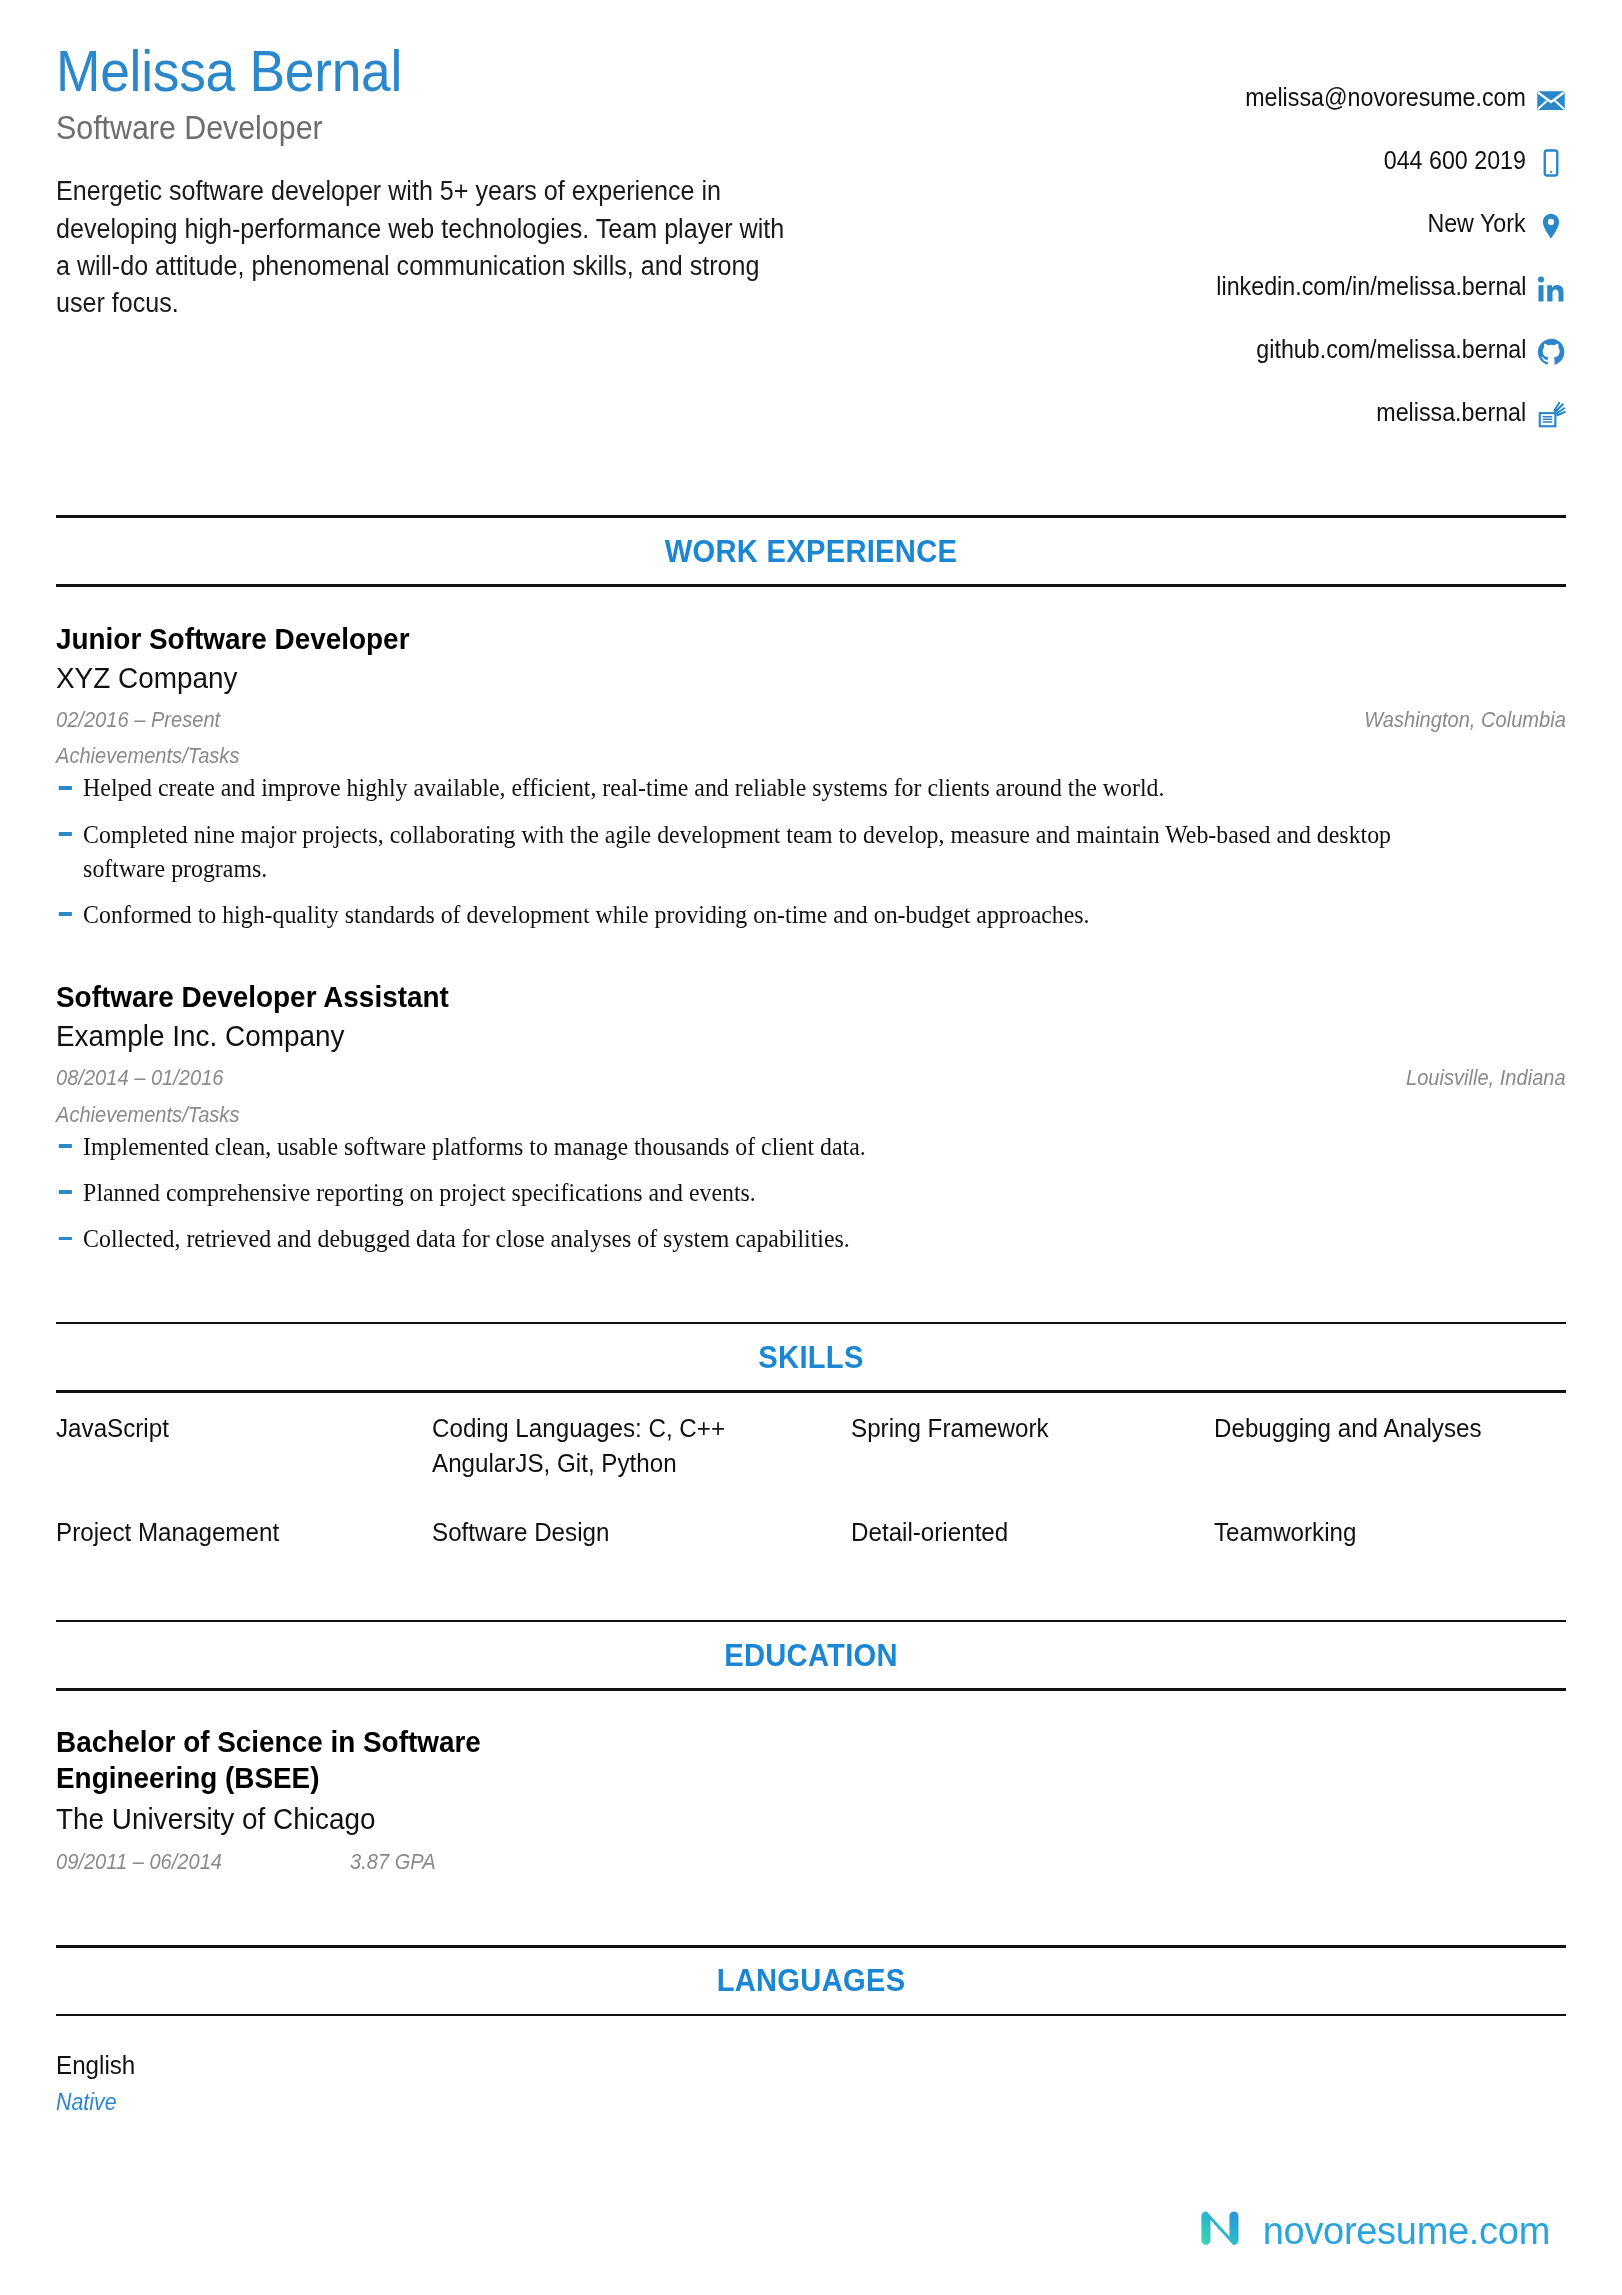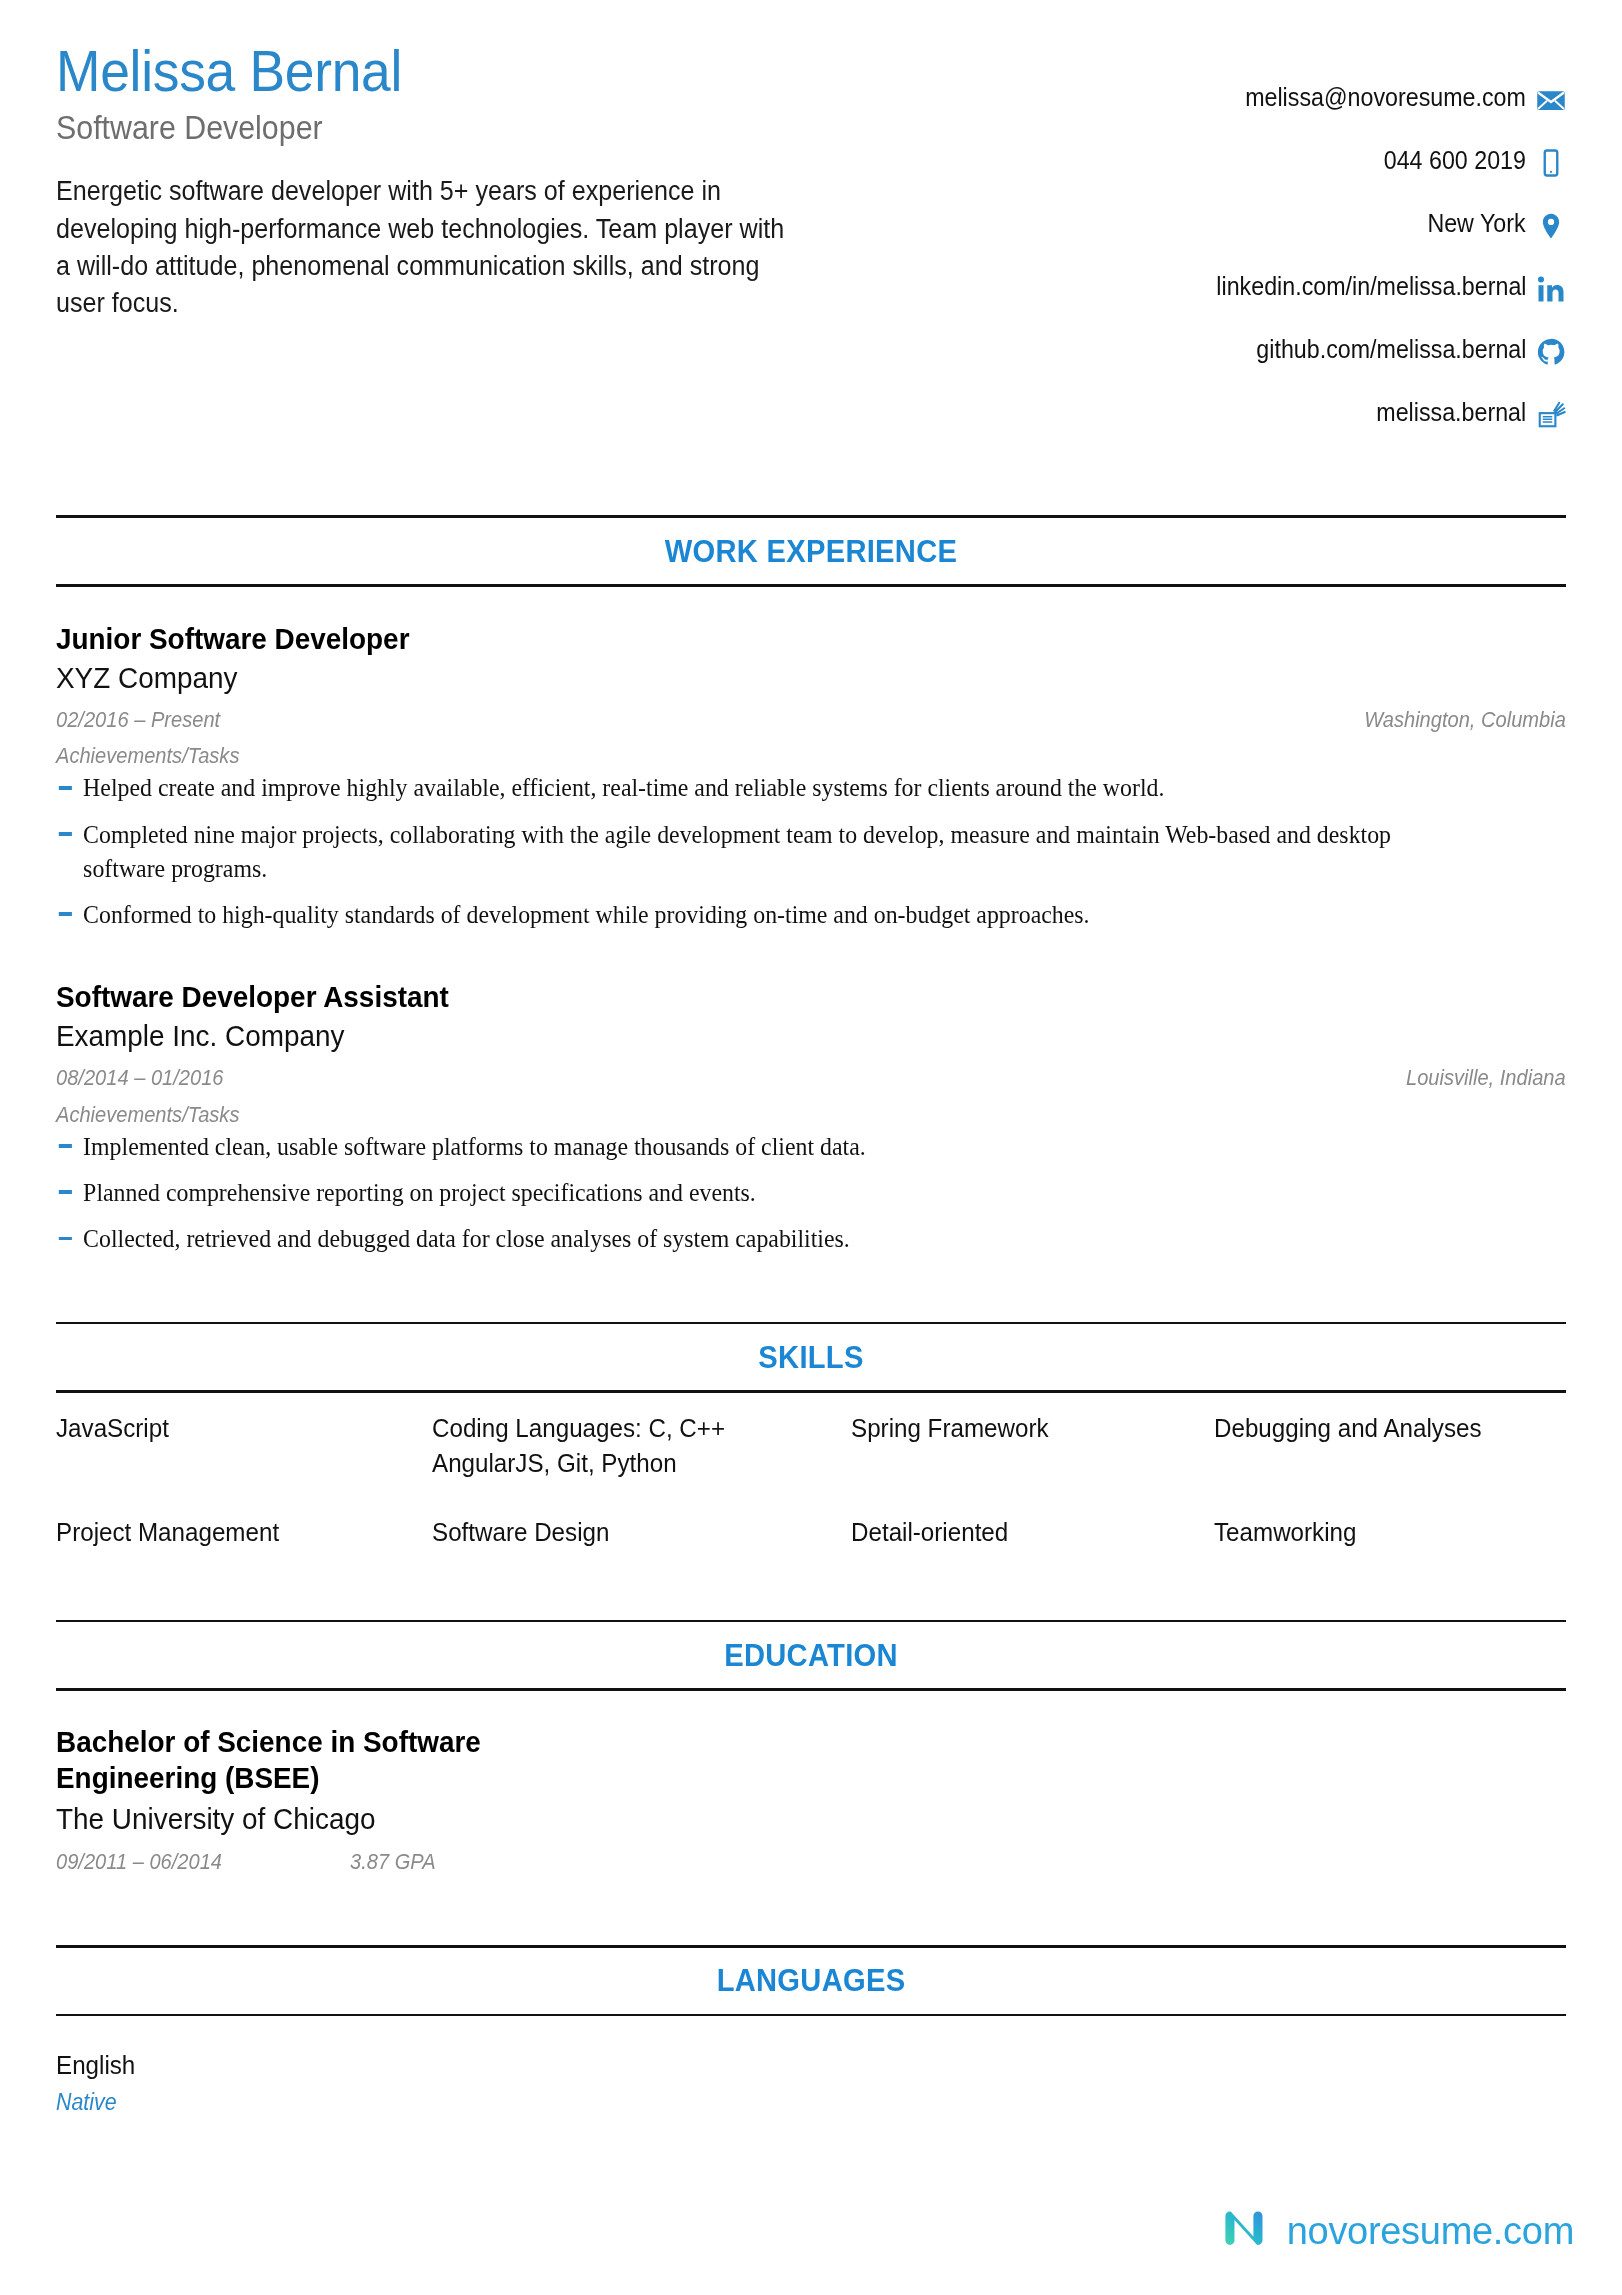--- a/index.html
+++ b/index.html
@@ -268,21 +268,21 @@
     color: #2a87ca;
     line-height: 1.25;
     margin-top: 6.5px;
     transform: scaleX(0.93);
     transform-origin: left center;
   }
 
   
   .footer {
     position: absolute;
-    right: 48px;
+    right: 72px;
     bottom: 38px;
     display: flex;
     align-items: center;
     gap: 14.4px;
   }
 
   .brand-text {
     font-size: 38px;
     color: #2ba3dd;
     font-weight: 400;

